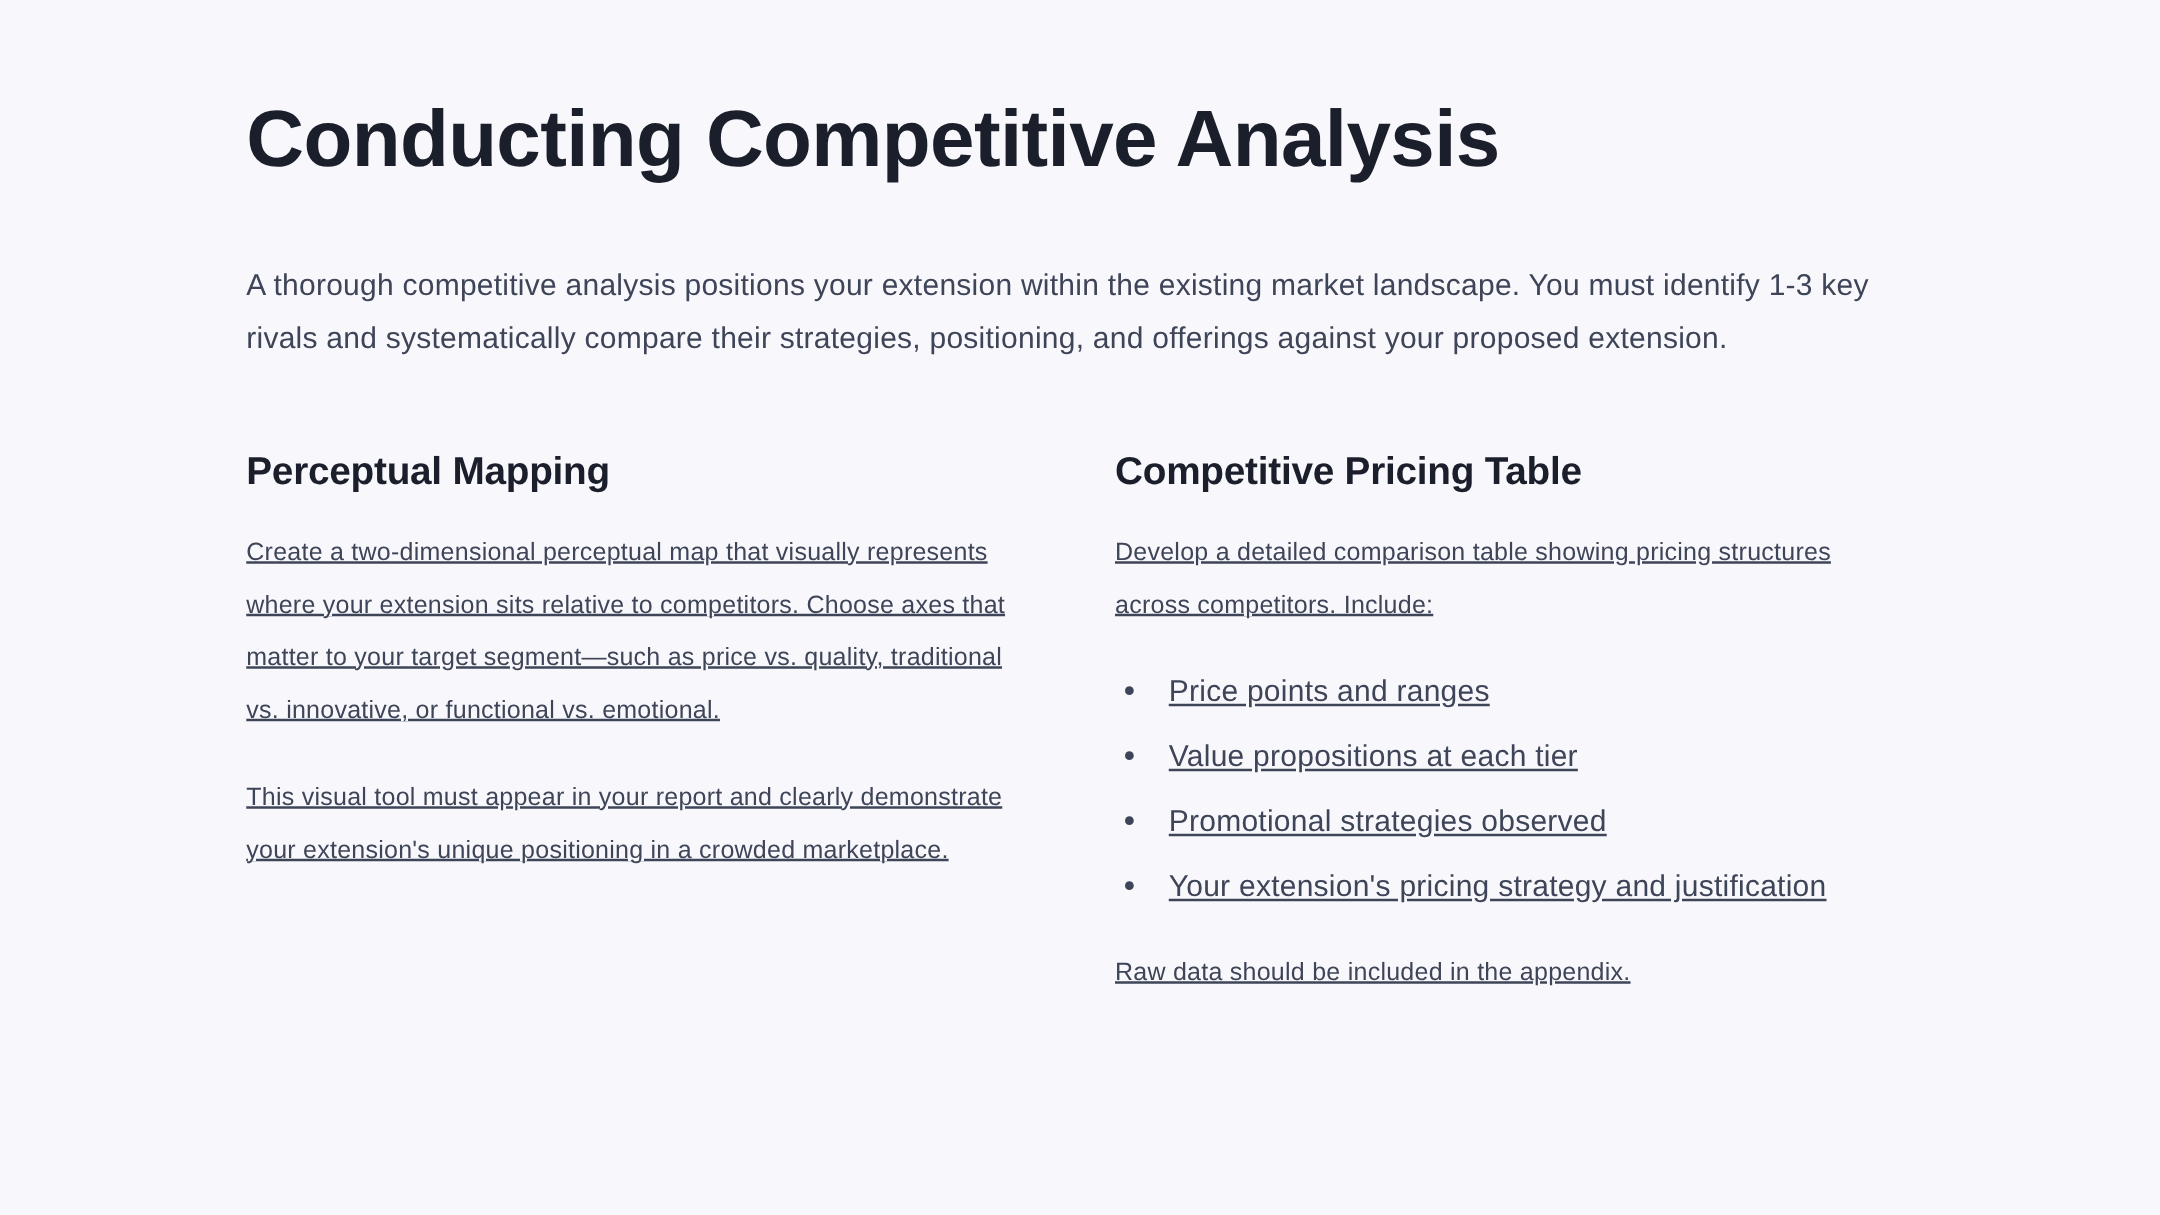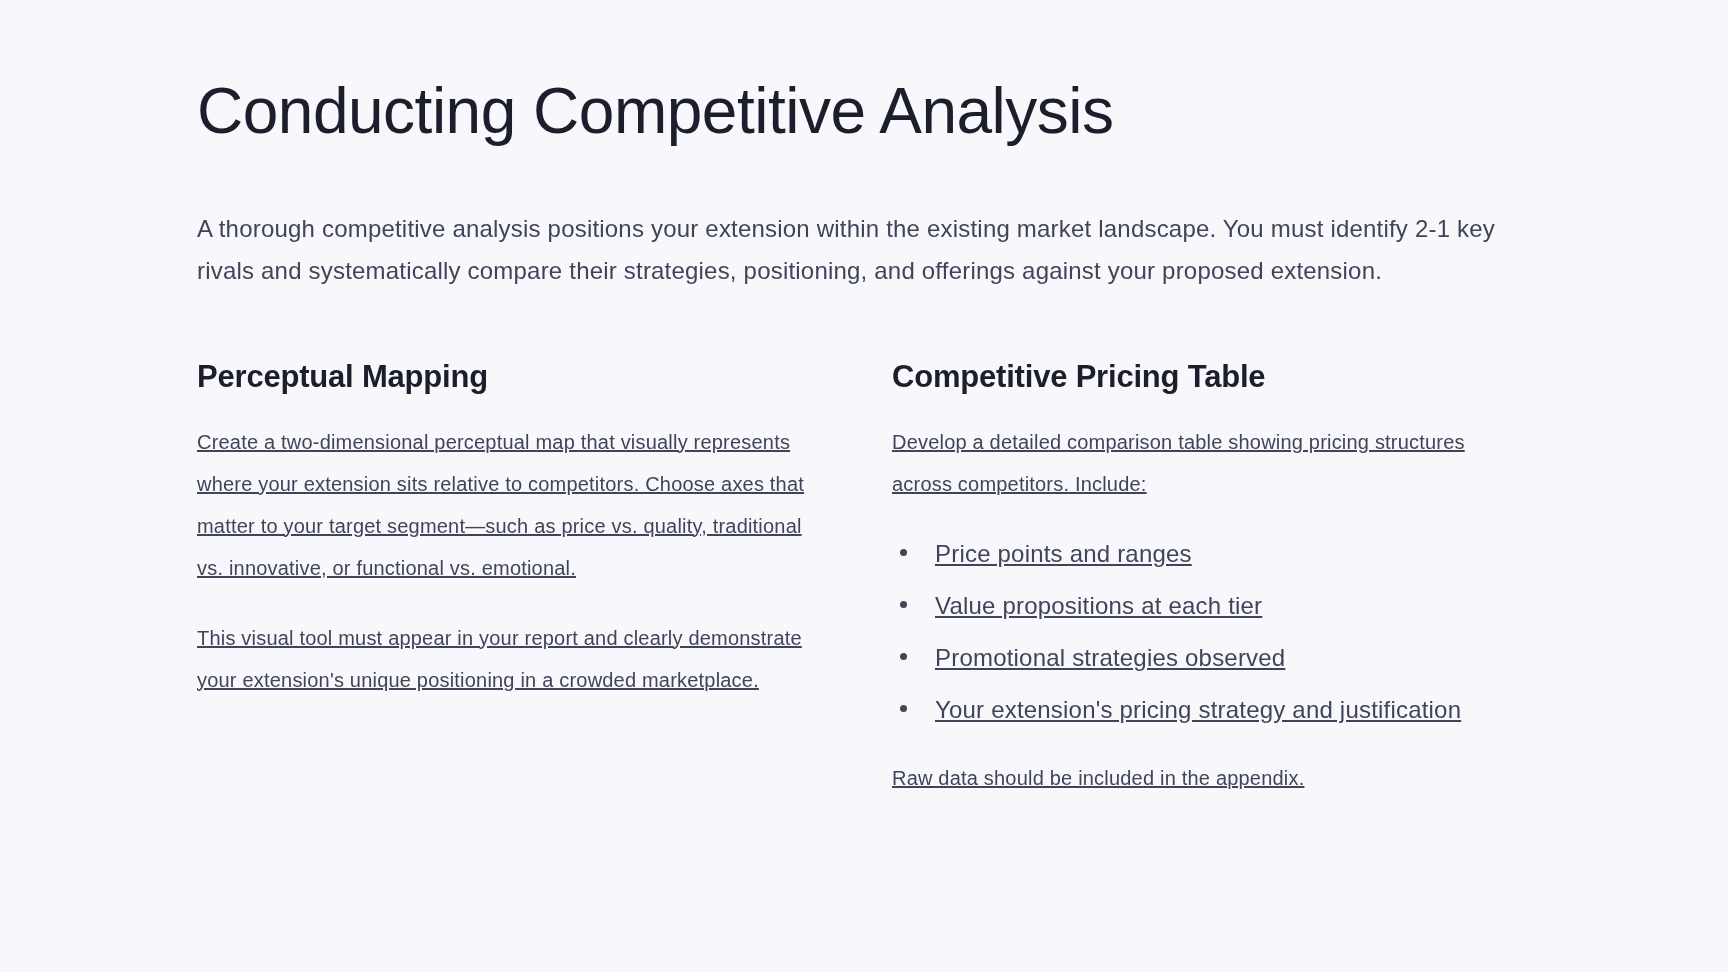--- a/index.html
+++ b/index.html
@@ -23,21 +23,21 @@
   }
   .inner {
     width: 1315px;
     margin-left: 197px;
     padding-top: 73px;
   }
   h1.page-title {
     margin: 0 0 58px 0;
     font-size: 64px;
     line-height: 1.2;
-    font-weight: 400;
+    font-weight: 700;
     letter-spacing: -0.5px;
     color: var(--heading);
   }
   p.intro {
     margin: 0 0 66px 0;
     font-size: 24px;
     line-height: 42px;
     letter-spacing: 0.2px;
     color: var(--body);
   }
@@ -89,21 +89,21 @@
   }
 </style>
 </head>
 <body>
 
 <main class="page">
   <div class="inner">
 
     <h1 class="page-title">Conducting Competitive Analysis</h1>
 
-    <p class="intro">A thorough competitive analysis positions your extension within the existing market landscape. You must identify 2-1 key rivals and systematically compare their strategies, positioning, and offerings against your proposed extension.</p>
+    <p class="intro">A thorough competitive analysis positions your extension within the existing market landscape. You must identify 1-3 key rivals and systematically compare their strategies, positioning, and offerings against your proposed extension.</p>
 
     <div class="columns">
 
       <section class="col">
         <h2 class="section-heading">Perceptual Mapping</h2>
         <p>Create a two-dimensional perceptual map that visually represents where your extension sits relative to competitors. Choose axes that matter to your target segment—such as price vs. quality, traditional vs. innovative, or functional vs. emotional.</p>
         <p>This visual tool must appear in your report and clearly demonstrate your extension's unique positioning in a crowded marketplace.</p>
       </section>
 
       <section class="col">

